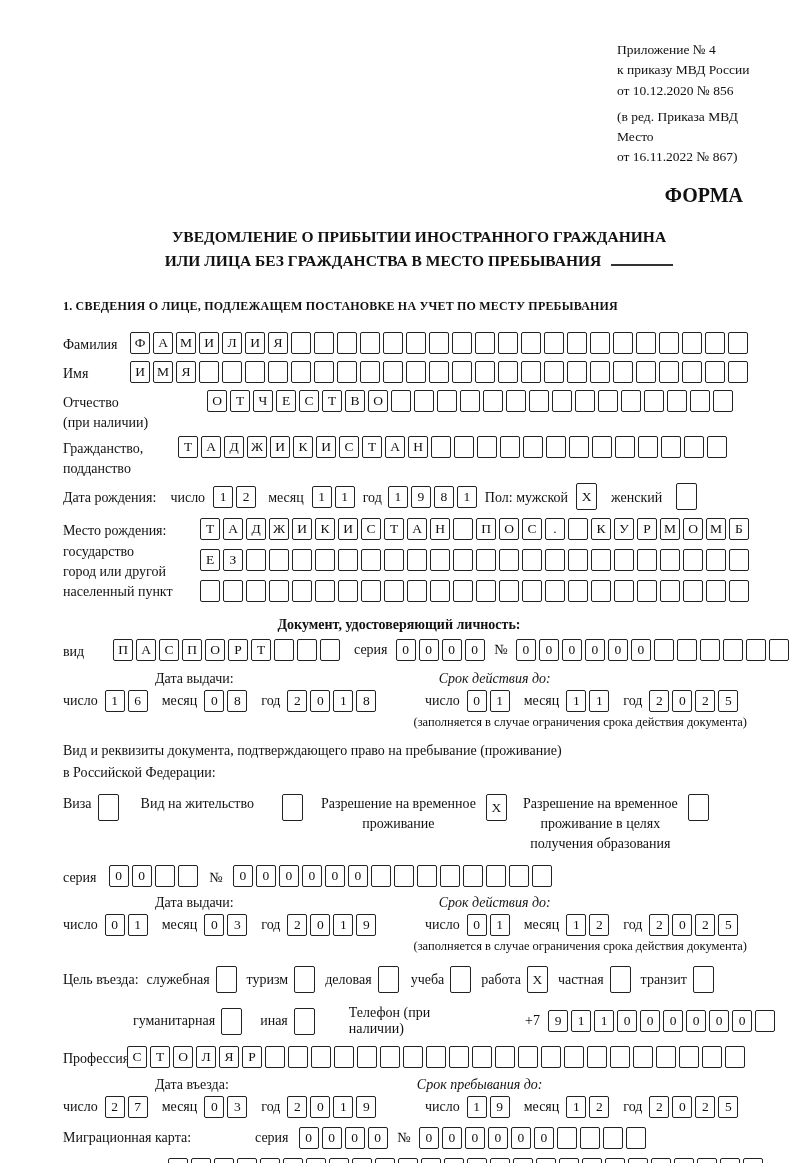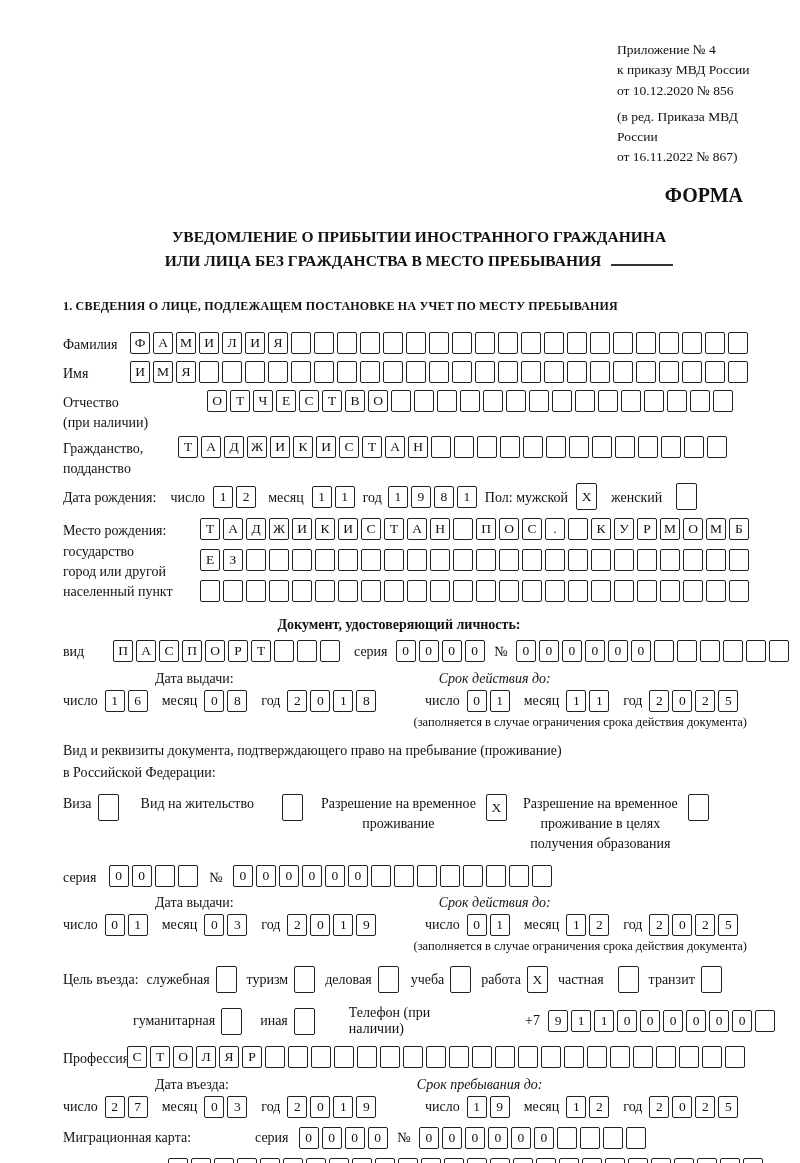--- a/index.html
+++ b/index.html
@@ -58,21 +58,21 @@
 </head>
 <body>
 
 <div class="page">
 
   <div class="appendix">
     <div>Приложение № 4</div>
     <div>к приказу МВД России</div>
     <div>от 10.12.2020 № 856</div>
     <div class="gap"></div>
-    <div>(в ред. Приказа МВД России</div>
+    <div>(в ред. Приказа МВД Место</div>
     <div>от 16.11.2022 № 867)</div>
   </div>
 
   <div class="form-label">ФОРМА</div>
 
   <div class="title">
     <div>УВЕДОМЛЕНИЕ О ПРИБЫТИИ ИНОСТРАННОГО ГРАЖДАНИНА</div>
     <div><span>ИЛИ ЛИЦА БЕЗ ГРАЖДАНСТВА В МЕСТО ПРЕБЫВАНИЯ</span><span class="blank-line"></span></div>
   </div>
 
@@ -322,21 +322,21 @@
           <span class="cell"></span>
           <span class="cell"></span>
           <span class="cell"></span>
           <span class="cell"></span>
         </div>
     </div>
   </div>
 
   <div class="doc-heading">Документ, удостоверяющий личность:</div>
 
-  <div class="frow" style="align-items:center;">
+  <div class="frow" style="">
     <span class="flabel w-kind">вид</span>
     <span class="boxes">
         <span class="cell">П</span>
         <span class="cell">А</span>
         <span class="cell">С</span>
         <span class="cell">П</span>
         <span class="cell">О</span>
         <span class="cell">Р</span>
         <span class="cell">Т</span>
         <span class="cell"></span>
@@ -550,21 +550,21 @@
         <span class="boxes lg">
           <span class="cell"></span>
         </span>
       </span>
     <span class="ci" style="margin-left:10px;">
         <span class="lbl">работа</span>
         <span class="boxes lg">
           <span class="cell">X</span>
         </span>
       </span>
-    <span class="ci" style="margin-left:10px;gap:8px;">
+    <span class="ci" style="margin-left:10px;">
         <span class="lbl">частная</span>
         <span class="boxes lg">
           <span class="cell"></span>
         </span>
       </span>
     <span class="ci" style="margin-left:10px;">
         <span class="lbl">транзит</span>
         <span class="boxes lg">
           <span class="cell"></span>
         </span>

